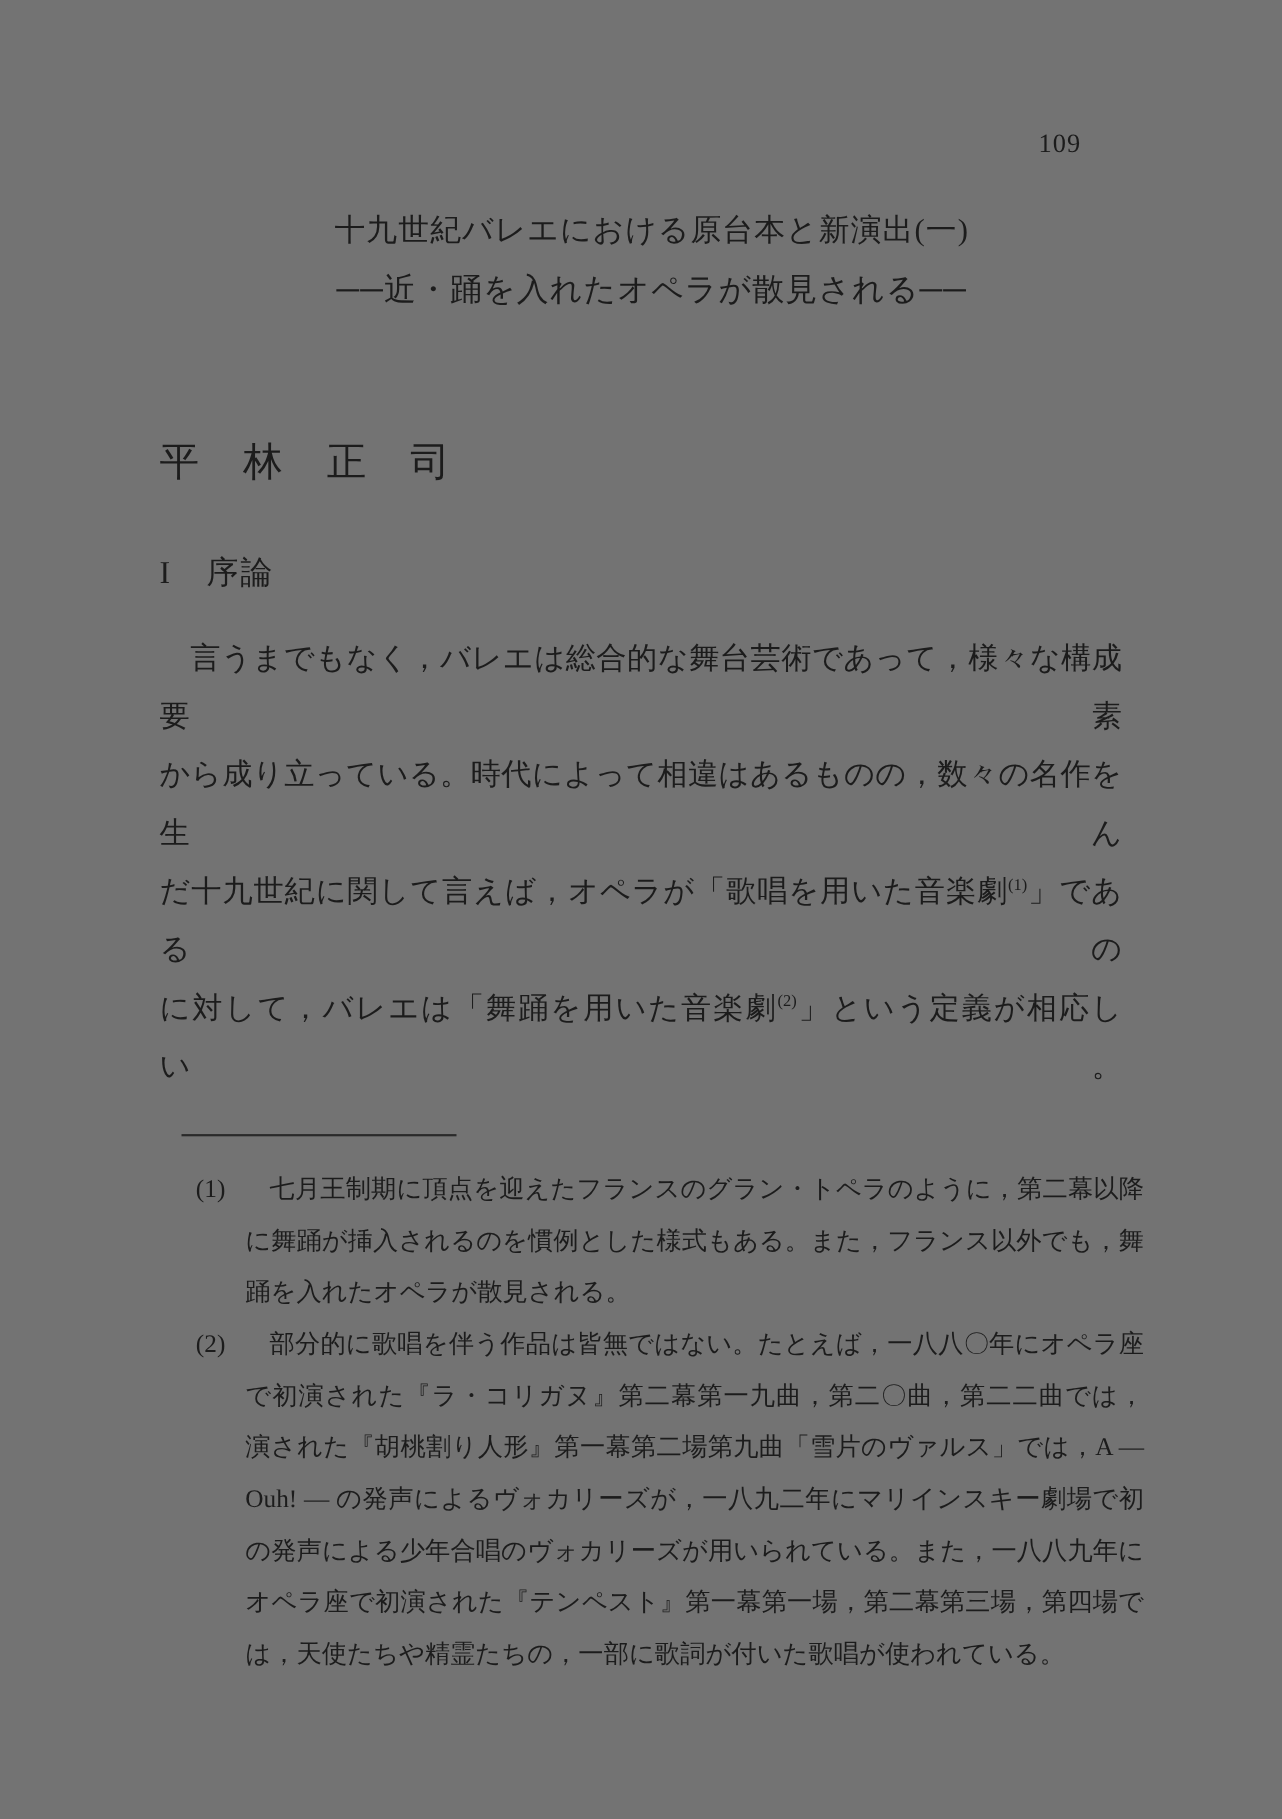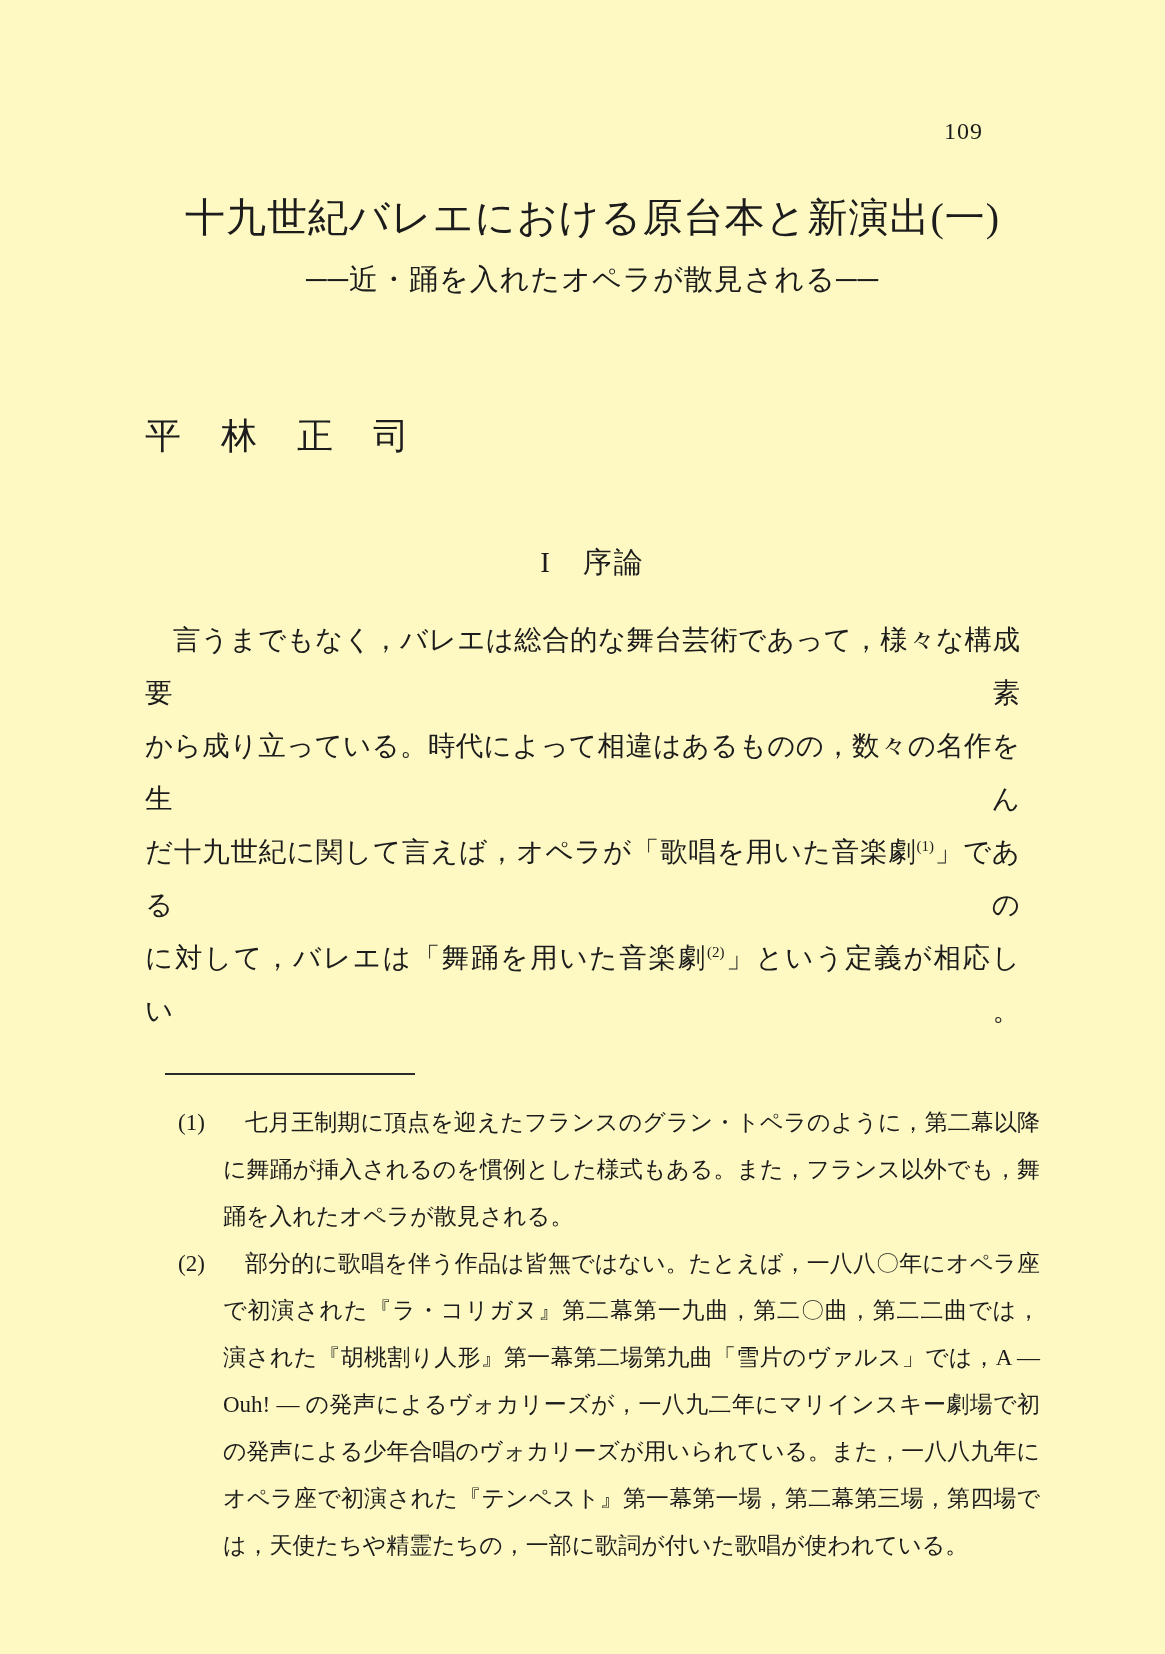--- a/index.html
+++ b/index.html
@@ -5,59 +5,59 @@
   html, body {
     margin: 0;
     padding: 0;
     background: #e8e8e8;
   }
   .page {
     position: relative;
     width: 1165px;
     height: 1654px;
     margin: 0 auto;
-    background: #fef9c3;
+    background: #737373;
     box-sizing: border-box;
     padding: 0 125px 0 145px;
     font-family: "Liberation Serif", "DejaVu Serif", serif;
     color: #1c1c1c;
     overflow: hidden;
   }
   .page-number {
     position: absolute;
     top: 118px;
     left: 944px;
     font-size: 24px;
     letter-spacing: 1px;
   }
   .article-title {
     padding-top: 192px;
-    font-size: 40px;
+    font-size: 28px;
     line-height: 1.3;
     text-align: center;
     letter-spacing: 1px;
     font-weight: normal;
     margin: 0;
   }
   .article-subtitle {
     margin-top: 16px;
     font-size: 29px;
     text-align: center;
     letter-spacing: 1px;
   }
   .author-name {
     margin-top: 112px;
     font-size: 36px;
     padding-right: 120px;
     letter-spacing: 2px;
   }
   .section-heading {
-    margin-top: 82px;
+    margin-top: 56px;
     font-size: 29px;
-    text-align: center;
+    text-align: left;
     font-weight: normal;
     letter-spacing: 2px;
   }
   .body-paragraph {
     margin-top: 30px;
     width: 875px;
     font-size: 27.5px;
   }
   .body-line {
     line-height: 53px;

